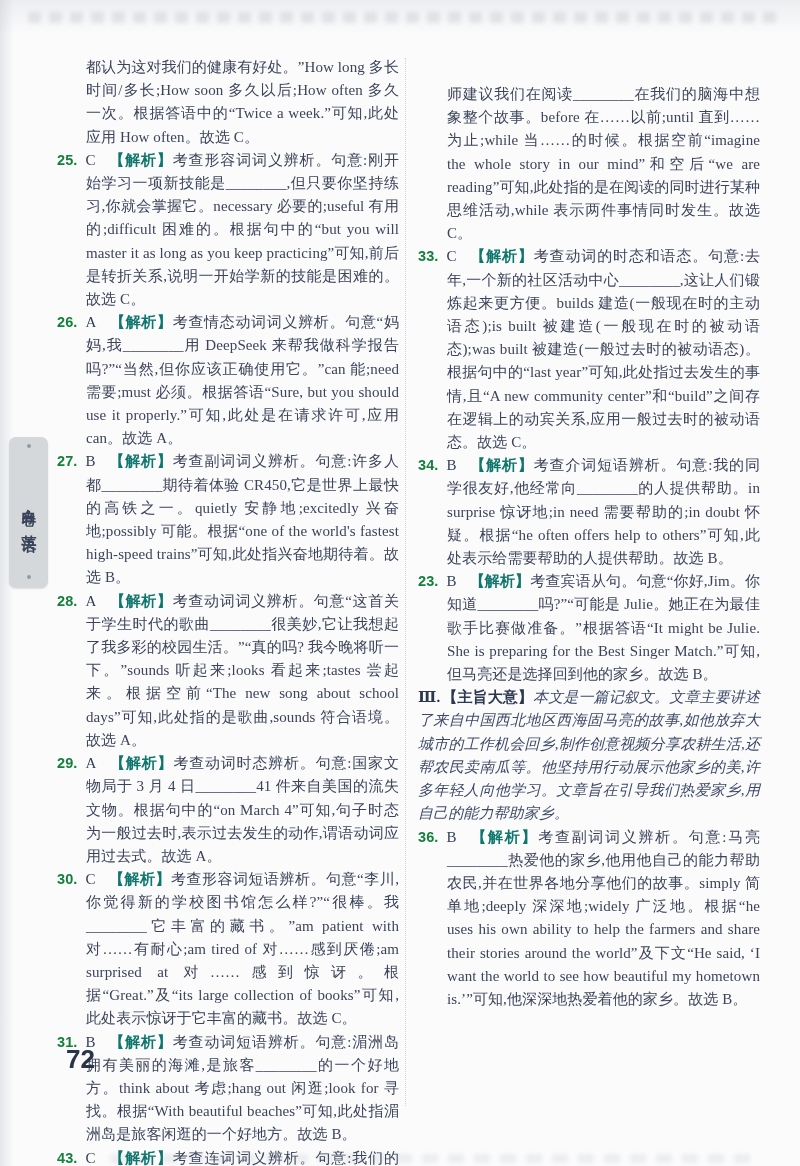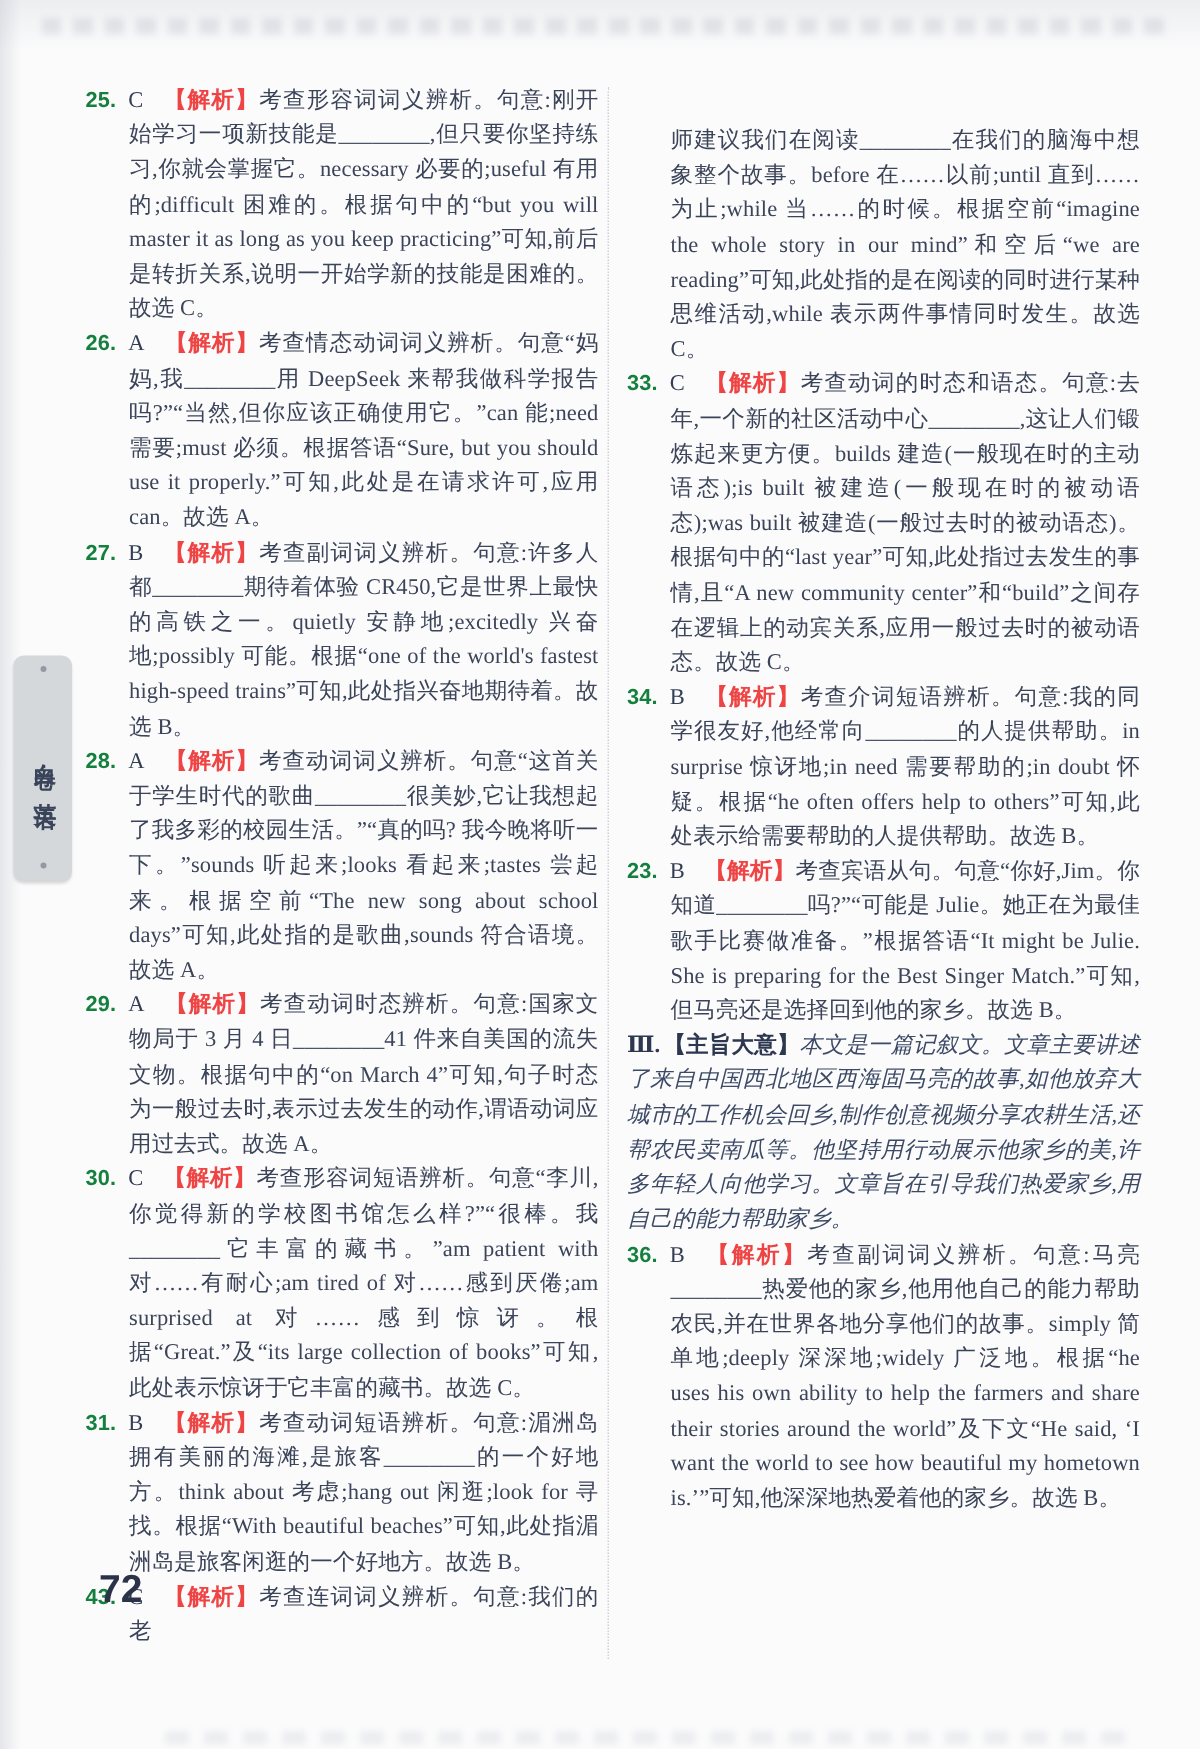--- a/index.html
+++ b/index.html
@@ -26,21 +26,21 @@
   .col { position:absolute; top:56px; width:342px; font-size:15px; line-height:23.2px;
     text-align:justify; letter-spacing:.1px; }
   .col.left { left:57px; }
   .col.right { left:418px;margin-top:27px; }
 
   p.intro { margin:0; padding-left:29px; }
   p.item { margin:0; padding-left:29px; text-indent:-29px; }
   .num { font-family:"Liberation Sans","DejaVu Sans",sans-serif; font-weight:bold;
     color:#15803d; margin-right:8px; font-size:14.5px; }
   .ans { color:#333e55; margin-right:13px; }
-  .lbl { font-weight:bold; color:#ef4444; }
+  .lbl { font-weight:bold; color:#0f766e; }
 
   p.main-idea { margin:0; padding-left:0; text-indent:0; }
   .mi-num { font-weight:bold; color:#2d3750; margin-right:2px; }
   .mi-lbl { font-weight:bold; color:#2d3750; }
   .mi-body { font-style:italic; color:#3d4a66; }
 
   .side-tab { position:absolute; left:9px; top:437px; width:39px; height:151px;
     background:#d5d8da; border-radius:7px; box-shadow:0 1px 2px rgba(0,0,0,.12);
     display:flex; align-items:center; justify-content:center; }
   .side-tab .tab-text { writing-mode:vertical-rl; text-orientation:upright;
@@ -67,20 +67,21 @@
 
   <div class="side-tab">
     <div class="tab-dot top"></div>
     <span class="tab-text">白卷·英语</span>
     <div class="tab-dot bottom"></div>
   </div>
 
   <div class="divider"></div>
 
   <div class="col left">
+    <p class="intro">都认为这对我们的健康有好处。”How long 多长时间/多长;How soon 多久以后;How often 多久一次。根据答语中的“Twice a week.”可知,此处应用 How often。故选 C。</p>
 
     <p class="item"><span class="num">25.</span><span class="ans">C</span><span class="lbl">【解析】</span><span>考查形容词词义辨析。句意:刚开始学习一项新技能是________,但只要你坚持练习,你就会掌握它。necessary 必要的;useful 有用的;difficult 困难的。根据句中的“but you will master it as long as you keep practicing”可知,前后是转折关系,说明一开始学新的技能是困难的。故选 C。</span></p>
 
     <p class="item"><span class="num">26.</span><span class="ans">A</span><span class="lbl">【解析】</span><span>考查情态动词词义辨析。句意“妈妈,我________用 DeepSeek 来帮我做科学报告吗?”“当然,但你应该正确使用它。”can 能;need 需要;must 必须。根据答语“Sure, but you should use it properly.”可知,此处是在请求许可,应用 can。故选 A。</span></p>
 
     <p class="item"><span class="num">27.</span><span class="ans">B</span><span class="lbl">【解析】</span><span>考查副词词义辨析。句意:许多人都________期待着体验 CR450,它是世界上最快的高铁之一。quietly 安静地;excitedly 兴奋地;possibly 可能。根据“one of the world's fastest high-speed trains”可知,此处指兴奋地期待着。故选 B。</span></p>
 
     <p class="item"><span class="num">28.</span><span class="ans">A</span><span class="lbl">【解析】</span><span>考查动词词义辨析。句意“这首关于学生时代的歌曲________很美妙,它让我想起了我多彩的校园生活。”“真的吗? 我今晚将听一下。”sounds 听起来;looks 看起来;tastes 尝起来。根据空前“The new song about school days”可知,此处指的是歌曲,sounds 符合语境。故选 A。</span></p>
 
     <p class="item"><span class="num">29.</span><span class="ans">A</span><span class="lbl">【解析】</span><span>考查动词时态辨析。句意:国家文物局于 3 月 4 日________41 件来自美国的流失文物。根据句中的“on March 4”可知,句子时态为一般过去时,表示过去发生的动作,谓语动词应用过去式。故选 A。</span></p>

